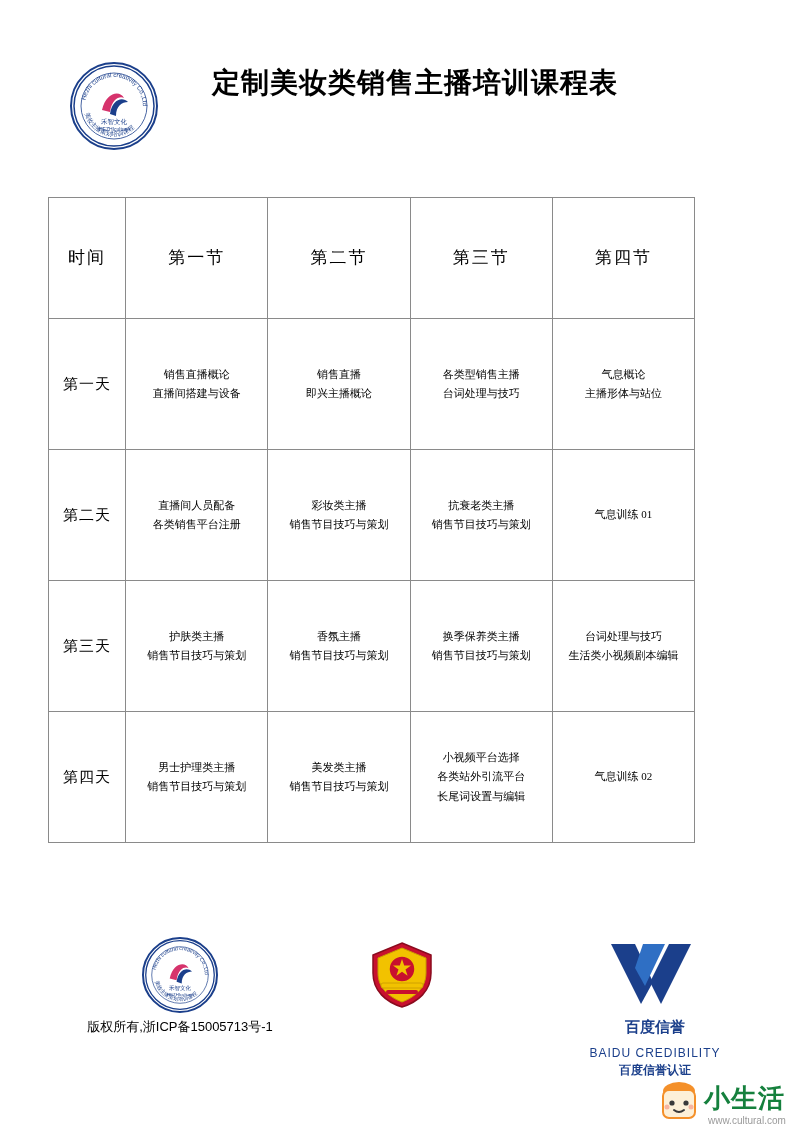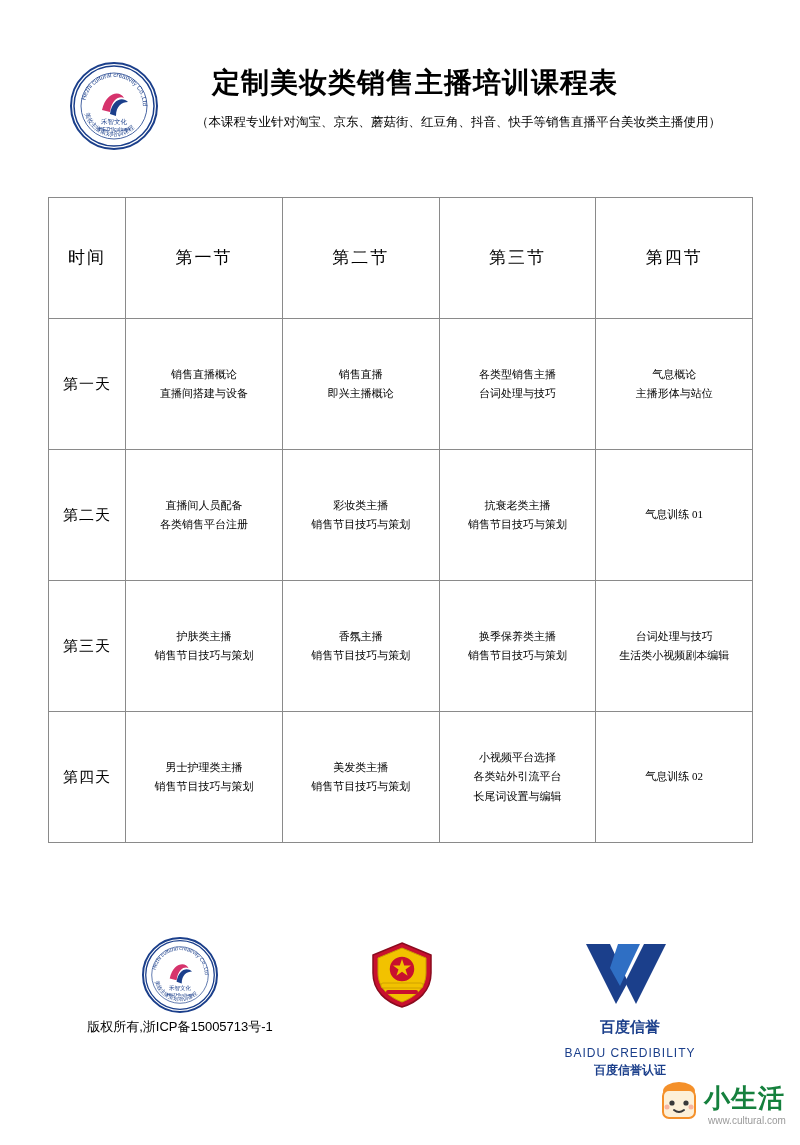--- a/index.html
+++ b/index.html
@@ -67,21 +67,21 @@
 
   
   .table-wrap {
     position: absolute;
     left: 48px;
     top: 197px;
     width: 705px;
   }
   table.schedule {
     border-collapse: collapse;
-    width: 705px;
+    width: 647px;
     table-layout: fixed;
   }
   table.schedule td {
     border: 1px solid #8a8a8a;
     text-align: center;
     vertical-align: middle;
     font-size: 11px;
     line-height: 1.75;
     padding: 6px 4px;
   }
@@ -107,21 +107,21 @@
     left: 0;
     width: 800px;
     height: 130px;
   }
   .foot-item {
     position: absolute;
     text-align: center;
   }
   .foot-1 { left: 70px;  width: 220px; }
   .foot-2 { left: 292px; width: 220px; }
-  .foot-3 { left: 520px; width: 220px; }
+  .foot-3 { left: 545px; width: 220px; }
 
   .foot-logo {
     height: 74px;
     display: flex;
     align-items: center;
     justify-content: center;
   }
   .mini-badge {
     width: 72px;
     height: 72px;
@@ -213,21 +213,20 @@
         </text>
         <path d="M30 46 C 34 28, 48 26, 52 34 C 48 32, 40 34, 38 48 Z" fill="#d6336c"></path>
         <path d="M38 50 C 40 36, 50 32, 56 38 C 50 38, 44 42, 44 52 Z" fill="#1b3f8b"></path>
         <text x="42" y="60" text-anchor="middle" font-size="6.5" fill="#1b3f8b" font-family="Liberation Sans, sans-serif">禾智文化</text>
         <text x="42" y="67" text-anchor="middle" font-size="5" fill="#1b3f8b" font-family="Liberation Sans, sans-serif">HEZHIculture</text>
       </svg>
     </div>
 
     <div class="title-block">
       <div class="doc-title">定制美妆类销售主播培训课程表</div>
-      <div class="doc-subtitle">（本课程专业针对淘宝、京东、蘑菇街、红豆角、抖音、快手等销售直播平台美妆类主播使用）</div>
     </div>
   </div>
 
   <div class="table-wrap">
     <table class="schedule">
       <tbody>
         <tr class="head">
           <td class="daycol">时间</td>
           <td>第一节</td>
           <td>第二节</td>

